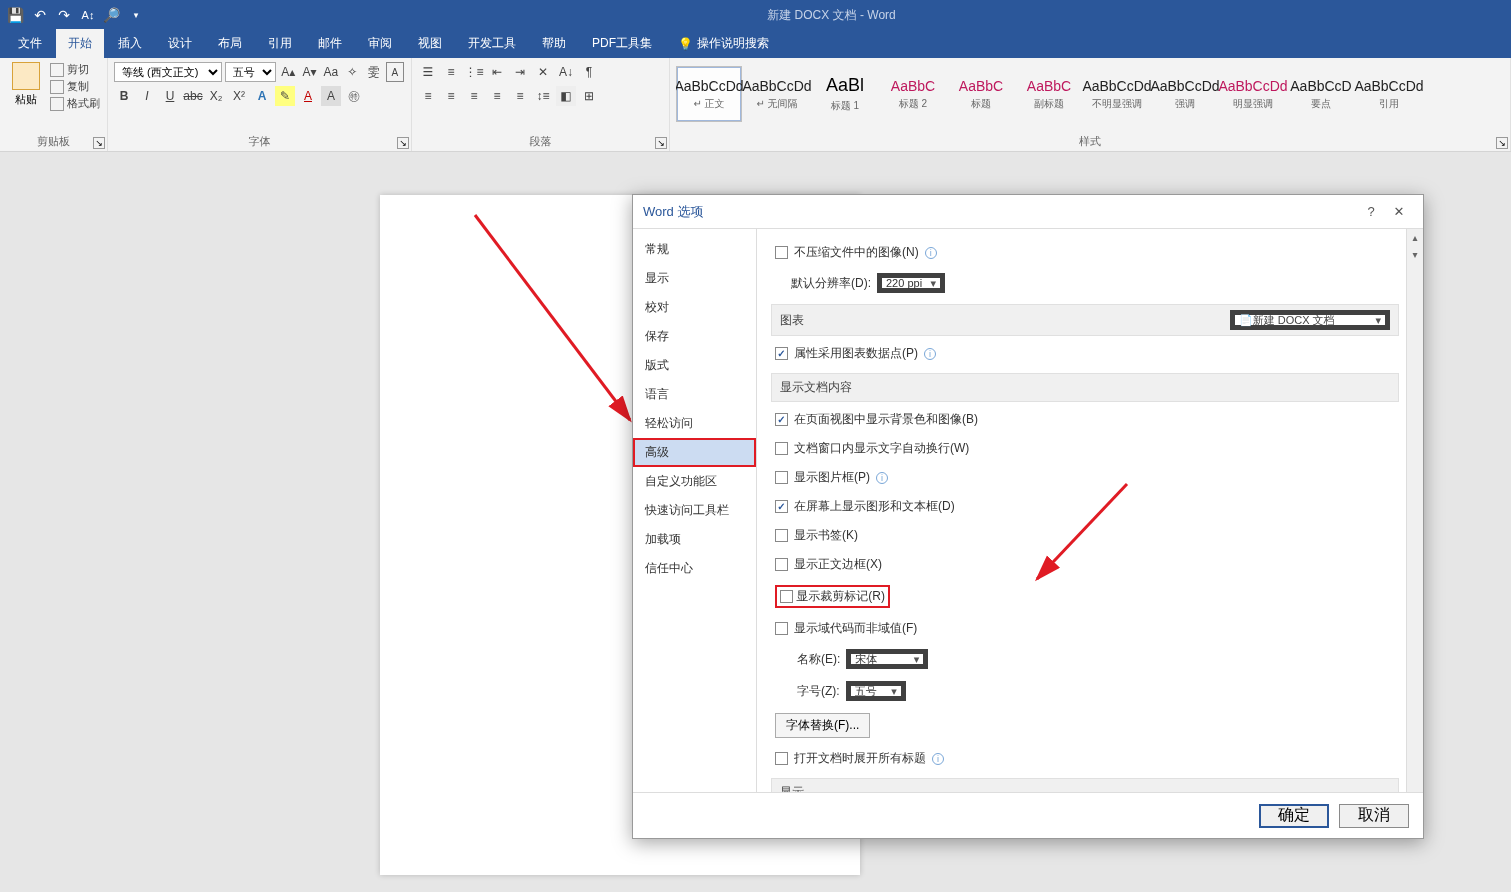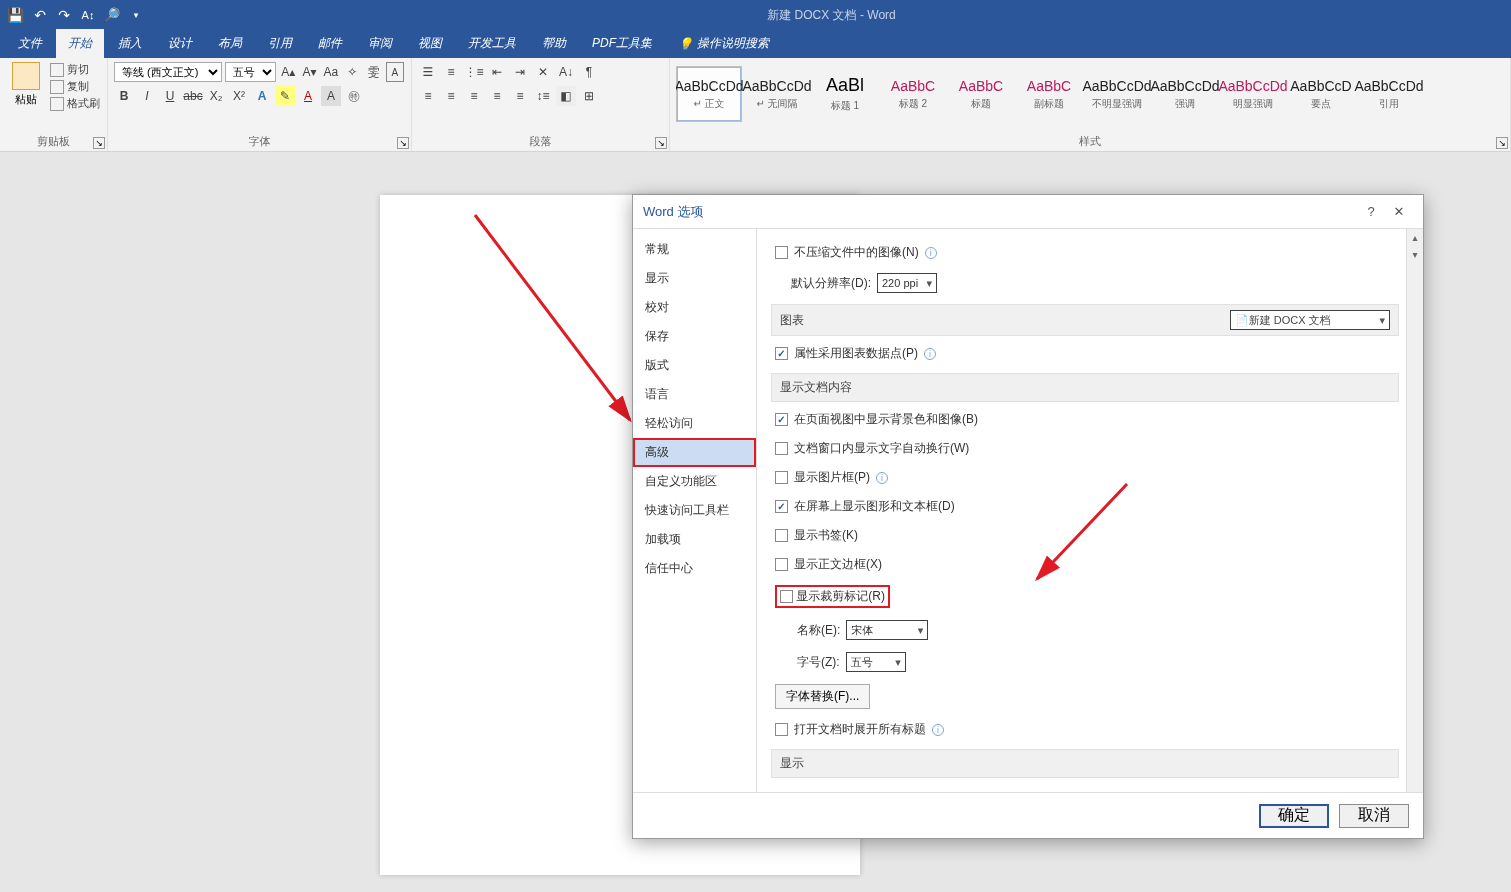--- a/index.html
+++ b/index.html
@@ -5,21 +5,21 @@
 * { box-sizing: border-box; margin: 0; padding: 0; font-family: "Microsoft YaHei", "Segoe UI", sans-serif; }
 body { background: #e6e6e6; width: 1511px; height: 892px; overflow: hidden; position: relative; }
 
 
 .titlebar { height: 30px; background: #2b579a; color: #fff; display: flex; align-items: center; font-size: 12px; }
 .titlebar .qat { display: flex; gap: 8px; padding: 0 8px; align-items: center; }
 .titlebar .qat-icon { width: 16px; height: 16px; display:flex;align-items:center;justify-content:center; font-size:14px; }
 .titlebar .title { flex: 1; text-align: center; color: #c6d3e8; }
 
 
-.ribbon-tabs { height: 28px; background: #2b579a; display:flex; align-items:flex-end; padding-left: 6px; gap: 2px; font-size: 12px; color:#fff;font-style:italic; }
+.ribbon-tabs { height: 28px; background: #2b579a; display:flex; align-items:flex-end; padding-left: 6px; gap: 2px; font-size: 12px; color:#fff; }
 .ribbon-tab { padding: 6px 12px; cursor: pointer; }
 .ribbon-tab.active { background:#f3f3f3; color:#2b579a; }
 
 
 .ribbon { height: 94px; background:#f3f3f3; border-bottom:1px solid #d4d4d4; display:flex; font-size:11px; }
 .rgroup { border-right:1px solid #e0e0e0; padding:4px 6px 2px 6px; display:flex; flex-direction:column; justify-content:space-between; position:relative; }
 .rgroup-title { text-align:center; color:#666; font-size:11px; padding-top:2px; }
 .clipboard-col { display:flex; }
 .paste-btn { width:40px; display:flex; flex-direction:column; align-items:center; gap:2px; }
 .paste-icon { width:28px; height:28px; border:1px solid #d8a23a; background:#fce9c4; }
@@ -58,21 +58,21 @@
 .dlg-nav-item.hl { background:#ccdcf2; border:2px solid #e01b24; padding:4px 10px; }
 .dlg-content { flex:1; position:relative; overflow:hidden; }
 .dlg-scroll { position:absolute; top:0; right:0; width:17px; bottom:0; background:#f0f0f0; border-left:1px solid #ddd; }
 .dlg-scroll .up,.dlg-scroll .dn { height:17px; display:flex;align-items:center;justify-content:center; font-size:10px; color:#666; }
 .dlg-inner { padding:6px 24px 6px 18px; font-size:12px; color:#333; }
 .opt-row { display:flex; align-items:center; gap:6px; padding:3px 0;margin-top:6px; }
 .chk { width:13px; height:13px; border:1px solid #888; display:inline-flex; align-items:center; justify-content:center; font-size:10px; background:#fff; }
 .chk.checked::after { content:"✓"; color:#2b579a; font-weight:bold; }
 .info-ic { width:12px;height:12px;border:1px solid #7aa7d8;border-radius:50%; color:#7aa7d8; font-size:9px; display:inline-flex;align-items:center;justify-content:center; }
 .section-head { background:#f0f0f0; padding:5px 8px; margin:8px 0 6px -4px; font-size:12px; color:#444; border:1px solid #e0e0e0; display:flex; align-items:center; gap:8px; }
-.ddl { border:1px solid #404040; height:20px; font-size:11px; padding:0 18px 0 4px; background:#fff; display:inline-flex; align-items:center; position:relative; }
+.ddl { border:5px solid #404040; height:20px; font-size:11px; padding:0 18px 0 4px; background:#fff; display:inline-flex; align-items:center; position:relative; }
 .ddl::after { content:"▾"; position:absolute; right:4px; color:#555; }
 .hl-box { border:2px solid #e01b24; display:inline-flex; align-items:center; padding:1px 3px; }
 .btn-small { border:1px solid #ababab; background:#f5f5f5; padding:3px 10px; font-size:12px; }
 .dlg-footer { height:46px; border-top:1px solid #ddd; display:flex; justify-content:flex-end; align-items:center; gap:10px; padding:0 14px; }
 .dlg-btn { width:70px; height:24px; border:1px solid #8a8a8a; background:#f0f0f0; font-size:16px; display:flex;align-items:center;justify-content:center; cursor:pointer; }
 .dlg-btn.primary { border:2px solid #2b579a; }
 </style>
 </head>
 <body>
 
@@ -324,20 +324,24 @@
             <span class="chk"></span>
             <span>显示书签(K)</span>
           </div>
         <div class="opt-row">
             <span class="chk"></span>
             <span>显示正文边框(X)</span>
           </div>
         <div class="opt-row">
             <span class="hl-box"><span class="chk"></span>&nbsp;<span>显示裁剪标记(R)</span></span>
           </div>
+        <div class="opt-row">
+            <span class="chk"></span>
+            <span>显示域代码而非域值(F)</span>
+          </div>
         <div class="opt-row" style="padding-left:22px;">
             <span>名称(E):</span>
             <span class="ddl" style="width:82px;">宋体</span>
           </div>
         <div class="opt-row" style="padding-left:22px;">
             <span>字号(Z):</span>
             <span class="ddl" style="width:60px;">五号</span>
           </div>
         <div class="opt-row">
             <button class="btn-small">字体替换(F)...</button>

